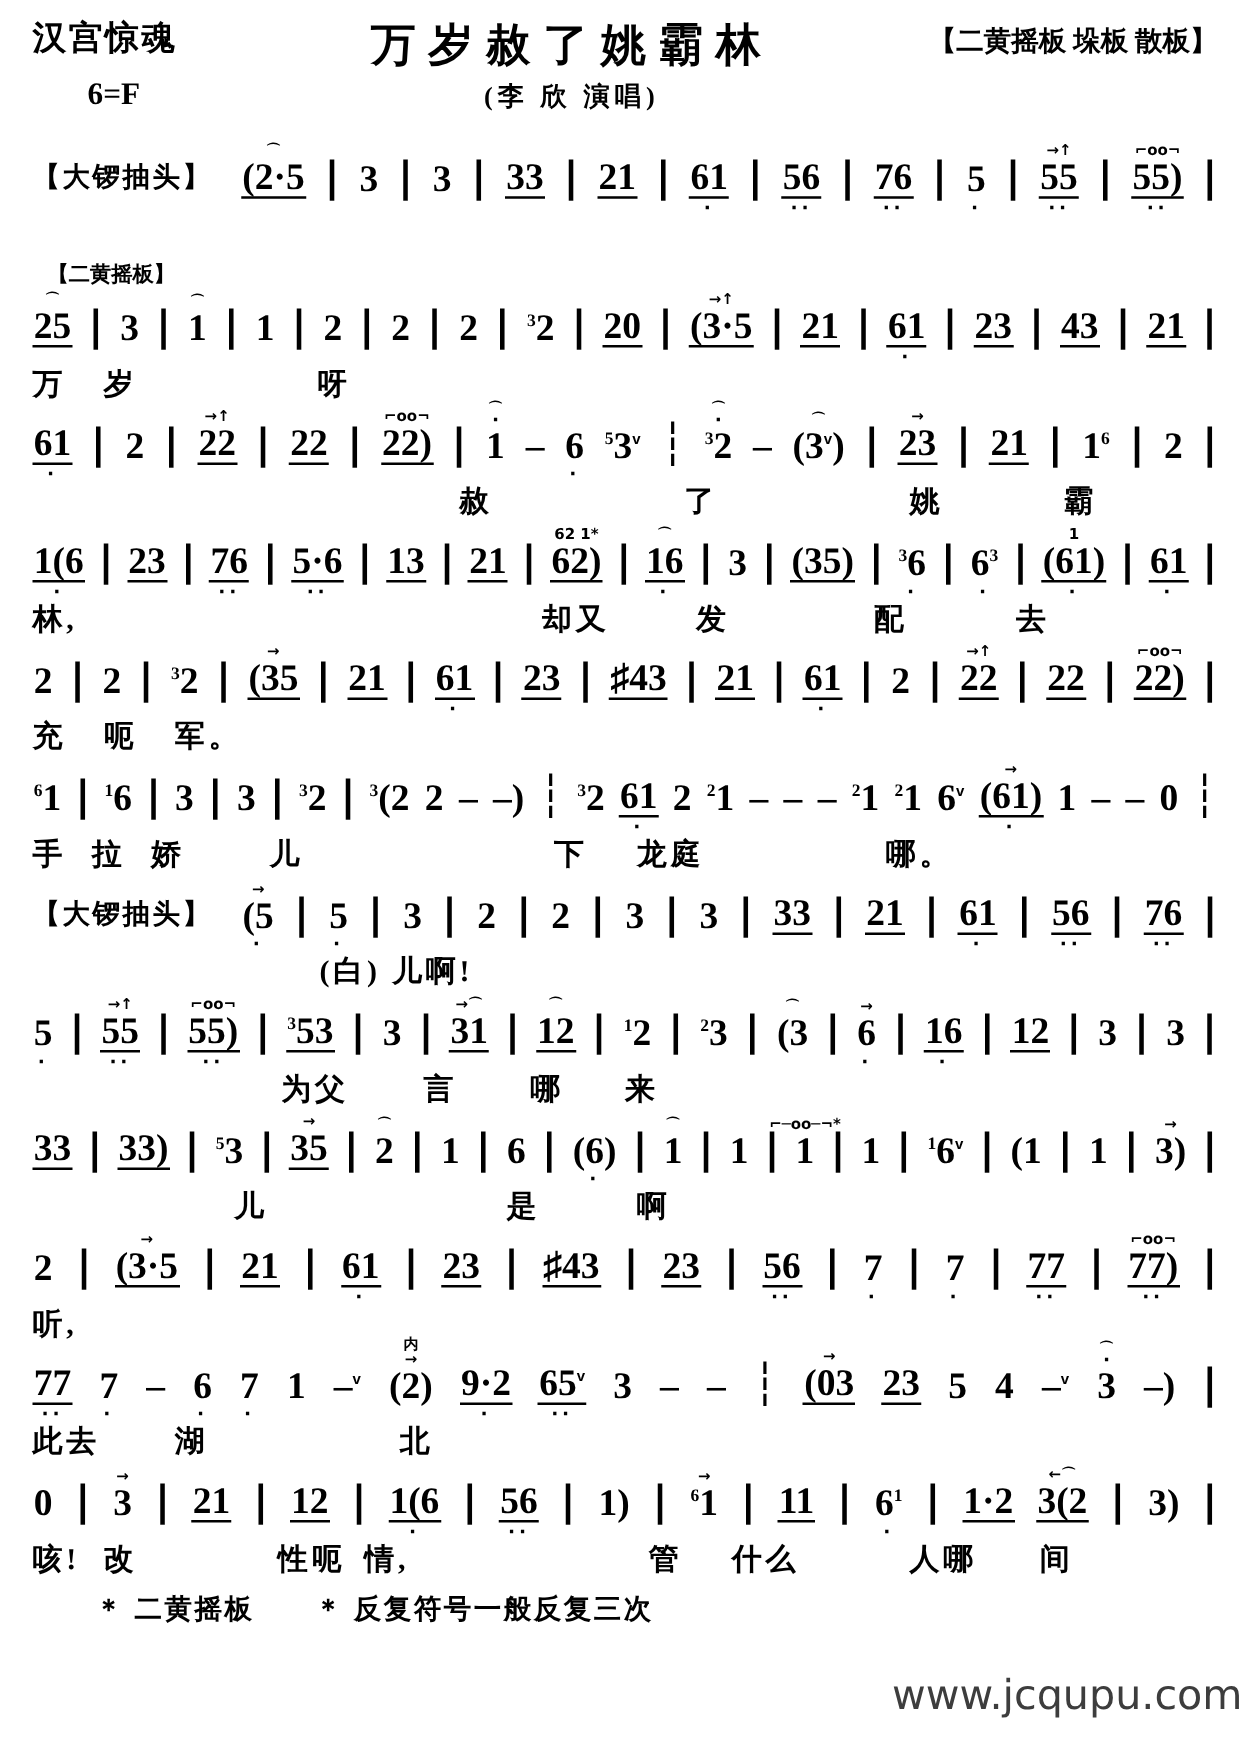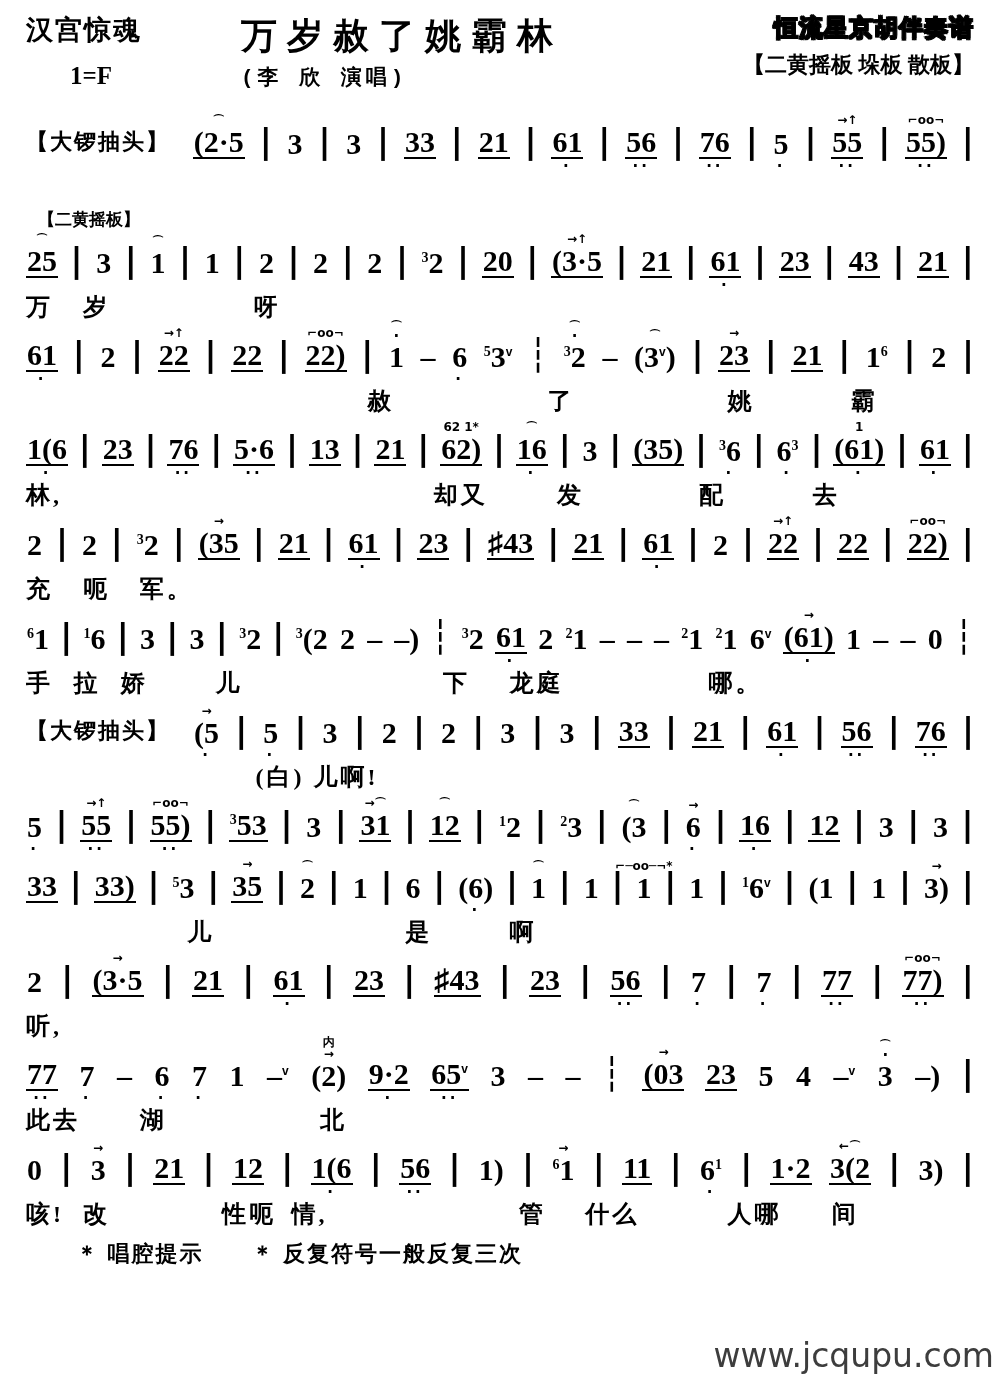--- a/index.html
+++ b/index.html
@@ -4,21 +4,21 @@
 <style>
   html,body{margin:0;padding:0;background:#fff;}
   body{width:1000px;height:1395px;position:relative;color:#000;
        font-family:"Liberation Serif","DejaVu Serif",serif;overflow:hidden;}
   .page{box-sizing:border-box;width:1000px;height:1395px;padding:12px 26px 0 26px;position:relative;}
 
   
   .header{display:grid;grid-template-columns:215px 1fr 300px;align-items:start;height:96px;}
   .opera{font-size:27px;font-weight:bold;letter-spacing:2px;}
   .key{font-size:25px;font-weight:bold;margin:14px 0 0 44px;}
-  .h-center{text-align:left;font-family:Liberation Mono, monospace;}
+  .h-center{text-align:center;}
   .title{font-size:36px;font-weight:bold;letter-spacing:10px;white-space:nowrap;}
   .performer{font-size:21px;font-weight:bold;letter-spacing:4px;margin-top:2px;}
   .h-right{text-align:right;}
   .source{font-size:24px;font-weight:bold;letter-spacing:1px;color:#fff;
           -webkit-text-stroke:1.2px #000;
           text-shadow:-1px -1px 0 #000,1px -1px 0 #000,-1px 1px 0 #000,1px 1px 0 #000;}
   .banban{font-size:22px;font-weight:bold;margin-top:6px;white-space:nowrap;}
 
   
   .score{margin-top:6px;}
@@ -51,28 +51,27 @@
   .watermark{position:absolute;right:6px;bottom:20px;font-size:33px;color:#3d3d3d;
              font-family:"DejaVu Sans","Liberation Sans",sans-serif;}
 </style>
 </head>
 <body>
 
 <div class="page">
   <div class="header">
     <div class="h-left">
       <div class="opera">汉宫惊魂</div>
-      <div class="key">1=F</div>
+      <div class="key">6=F</div>
     </div>
     <div class="h-center">
       <div class="title">万岁赦了姚霸林</div>
       <div class="performer">(李 欣 演唱)</div>
     </div>
     <div class="h-right">
-      <div class="source">恒流星京胡伴奏谱</div>
       <div class="banban">【二黄摇板 垛板 散板】</div>
     </div>
   </div>
 
   <div class="score">
       <div class="system">
         <div class="notes-row">
           <span class="sys-label-inline">【大锣抽头】</span>
           <span class="tok">
             <span class="above">
@@ -796,20 +795,26 @@
           <span class="tok">
             <span class="main">3</span>
             <span class="below">&nbsp;</span>
           </span>
           <span class="bar">|</span>
           <span class="tok">
             <span class="main">3</span>
             <span class="below">&nbsp;</span>
           </span>
           <span class="bar">|</span>
+        </div>
+        <div class="lyrics-row">
+          <span class="lyric" style="left: 21%;">为父</span>
+          <span class="lyric" style="left: 33%;">言</span>
+          <span class="lyric" style="left: 42%;">哪</span>
+          <span class="lyric" style="left: 50%;">来</span>
         </div>
       </div>
       <div class="system">
         <div class="notes-row">
           <span class="tok">
             <span class="main u1">33</span>
             <span class="below">&nbsp;</span>
           </span>
           <span class="bar">|</span>
           <span class="tok">
@@ -1166,15 +1171,15 @@
           <span class="lyric" style="left: 19%; margin-left: 16px;">性呃</span>
           <span class="lyric" style="left: 28%;">情,</span>
           <span class="lyric" style="left: 52%;">管</span>
           <span class="lyric" style="left: 59%;">什么</span>
           <span class="lyric" style="left: 74%;">人哪</span>
           <span class="lyric" style="left: 85%;">间</span>
         </div>
       </div>
     </div>
 
-  <div class="footnote">＊ 唱腔提示　　＊ 反复符号一般反复三次</div>
+  <div class="footnote">＊ 二黄摇板　　＊ 反复符号一般反复三次</div>
   <div class="watermark">www.jcqupu.com</div>
 </div>
 
 </body></html>

